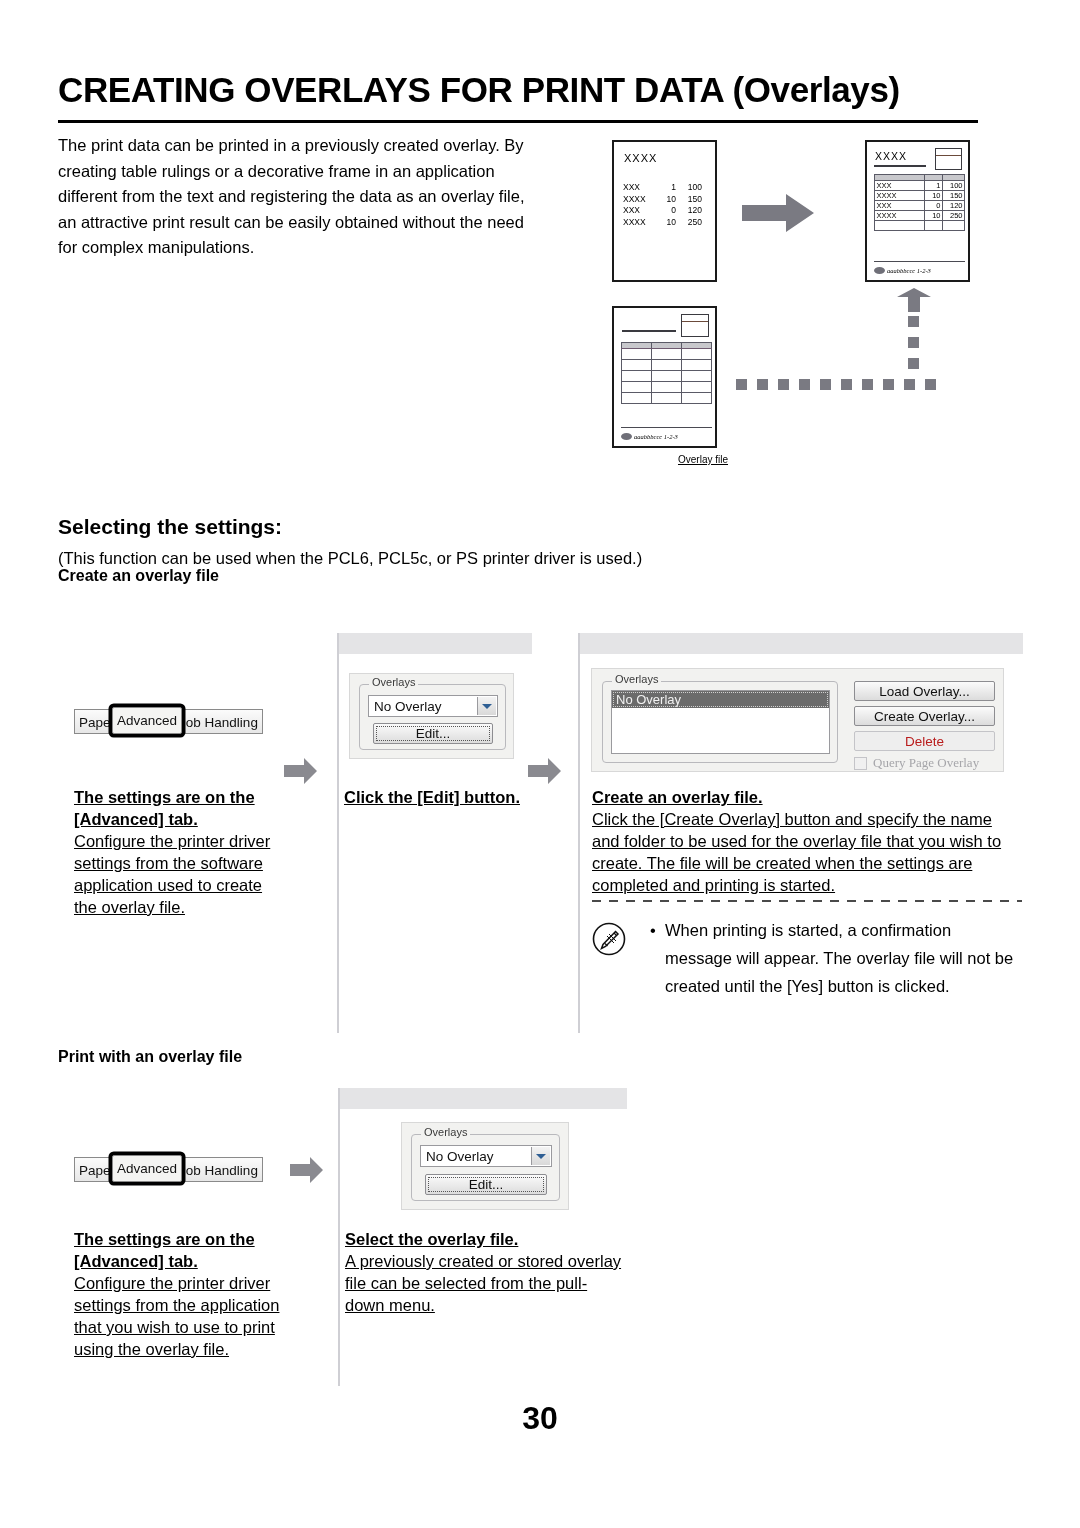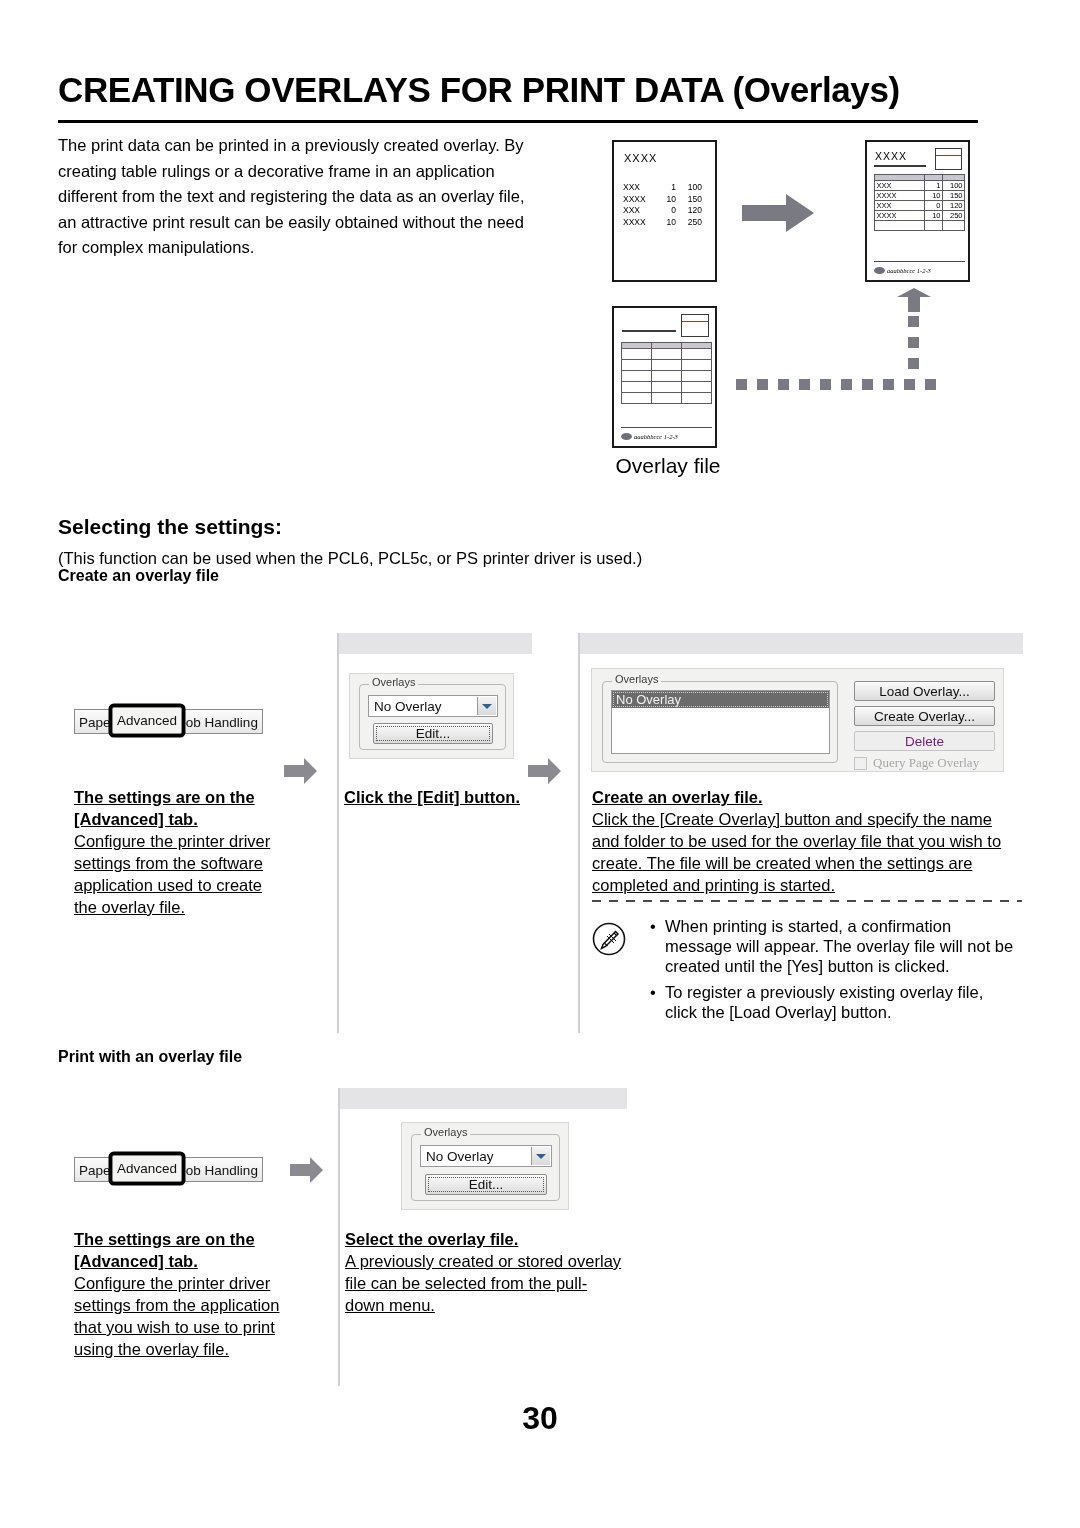--- a/index.html
+++ b/index.html
@@ -67,21 +67,21 @@
   .docC .logobox:after { content:""; position:absolute; left:0; top:6px; width:100%; height:1.2px; background:#6b4a3a; }
   .docC table { position:absolute; left:7px; top:34px; width:91px; border-collapse:collapse; }
   .docC td { border:1px solid #5a5a66; height:11px; }
   .docC tr.head td { background:#c8c8cc; height:6px; border-bottom:1px solid #6f5a70; }
   .docC .footline { position:absolute; left:7px; bottom:18px; width:91px; height:1.1px; background:#4a4a52; }
   .docC .foot { position:absolute; left:7px; bottom:6px; font-size:6.5px; font-style:italic; font-family:"Liberation Serif", serif; display:flex; align-items:center; gap:2px; }
   .docC .foot .blob { display:inline-block; width:11px; height:7px; border-radius:50%; background:#6f6f78; }
 
   .overlay-caption {
     position:absolute; left:18px; top:318px; width:120px;
-    text-align:center; font-size:21px;
+    text-align:right; font-size:10px;text-decoration:underline;
   }
 
   
   .arrow-big {
     position:absolute; left:152px; top:58px; width:72px; height:38px;
   }
   .arrow-up {
     position:absolute; left:307px; top:152px; width:34px; height:24px;
   }
   .dots-h { position:absolute; left:146px; top:243px; display:flex; gap:10px; }
@@ -143,21 +143,21 @@
     display:flex; align-items:center; justify-content:center;
   }
   .caret { width:0;height:0;border-left:5px solid transparent;border-right:5px solid transparent;border-top:5px solid #2f5f94; }
   .btn3d {
     position:absolute; background:linear-gradient(#fbfbfb,#dcdcdc);
     border:1.3px solid #8d8d91; border-radius:2px;
     display:flex; align-items:center; justify-content:center;
     font-size:13.5px; color:#111;
   }
   .btn3d.focus { outline:1.2px dotted #555; outline-offset:-4px; }
-  .btn3d.disabled { color:#701a75; background:#eeeeee; border-color:#c4c4c8; }
+  .btn3d.disabled { color:#b91c1c; background:#eeeeee; border-color:#c4c4c8; }
 
   .listbox {
     position:absolute; background:#fff; border:1.4px solid #9a9a9e;
   }
   .listbox .sel {
     background:#6b6b6b; color:#f2f2f2; font-size:13px; padding:1px 4px;
     outline:1px dotted #cfcfcf; outline-offset:-2px;
   }
   .chk { position:absolute; display:flex; align-items:center; gap:6px; font-size:13px; color:#a6a6aa; }
   .chk .box { width:13px; height:13px; background:#f0f0f0; border:1.3px solid #c4c4c8; }
@@ -167,21 +167,21 @@
 
   
   .note { position:absolute; }
   .note .dashes {
     position:absolute; left:0; top:0; width:100%; height:2px;
     background-image:linear-gradient(to right,#4a4a4a 0 9px, transparent 9px 17px);
     background-size:17px 2px; background-repeat:repeat-x;
   }
   .note .pencil { position:absolute; left:0; top:22px; width:34px; height:34px; }
   .note ul { margin:0; padding:0; list-style:none; position:absolute; left:56px; top:16px; width:370px; }
-  .note li { font-size:16.5px; line-height:20px; padding-left:17px; position:relative; margin-bottom:6px; }
+  .note li { font-size:16.5px; line-height:28px; padding-left:17px; position:relative; margin-bottom:6px; }
   .note li:before { content:"\2022"; position:absolute; left:2px; top:0; }
 
   .pagenum {
     position:absolute; left:0; top:1400px; width:1080px; text-align:center;
     font-size:32px; font-weight:bold;
   }
 </style>
 </head>
 <body>
 
@@ -422,21 +422,20 @@
         <circle cx="17" cy="17" r="15.5" fill="#fff" stroke="#111" stroke-width="1.6"></circle>
         <path d="M23.5 9.5 L26 12 L13.5 24.5 L9.5 26.5 L11 22.5 Z" fill="none" stroke="#111" stroke-width="1.5"></path>
         <path d="M22 11 L24.5 13.5" stroke="#111" stroke-width="1.2"></path>
         <path d="M13 21.5 L15.5 24" stroke="#111" stroke-width="1.2"></path>
         <path d="M15 14 L22 21" stroke="#111" stroke-width="1"></path>
         <path d="M17 12 L24 19" stroke="#111" stroke-width="1"></path>
       </svg>
     </div>
     <ul>
       <li>When printing is started, a confirmation message will appear. The overlay file will not be created until the [Yes] button is clicked.</li>
-      <li>To register a previously existing overlay file, click the [Load Overlay] button.</li>
     </ul>
   </div>
 
   <div class="h3b">Print with an overlay file</div>
 
   <div class="graybar" style="left:340px; top:1088px; width:287px; height:21px;"></div>
   <div class="vdiv" style="left:338px; top:1088px; height:298px;"></div>
 
   <div class="tabstrip" style="left:74px; top:1155px;">
     <div class="underline"></div>

